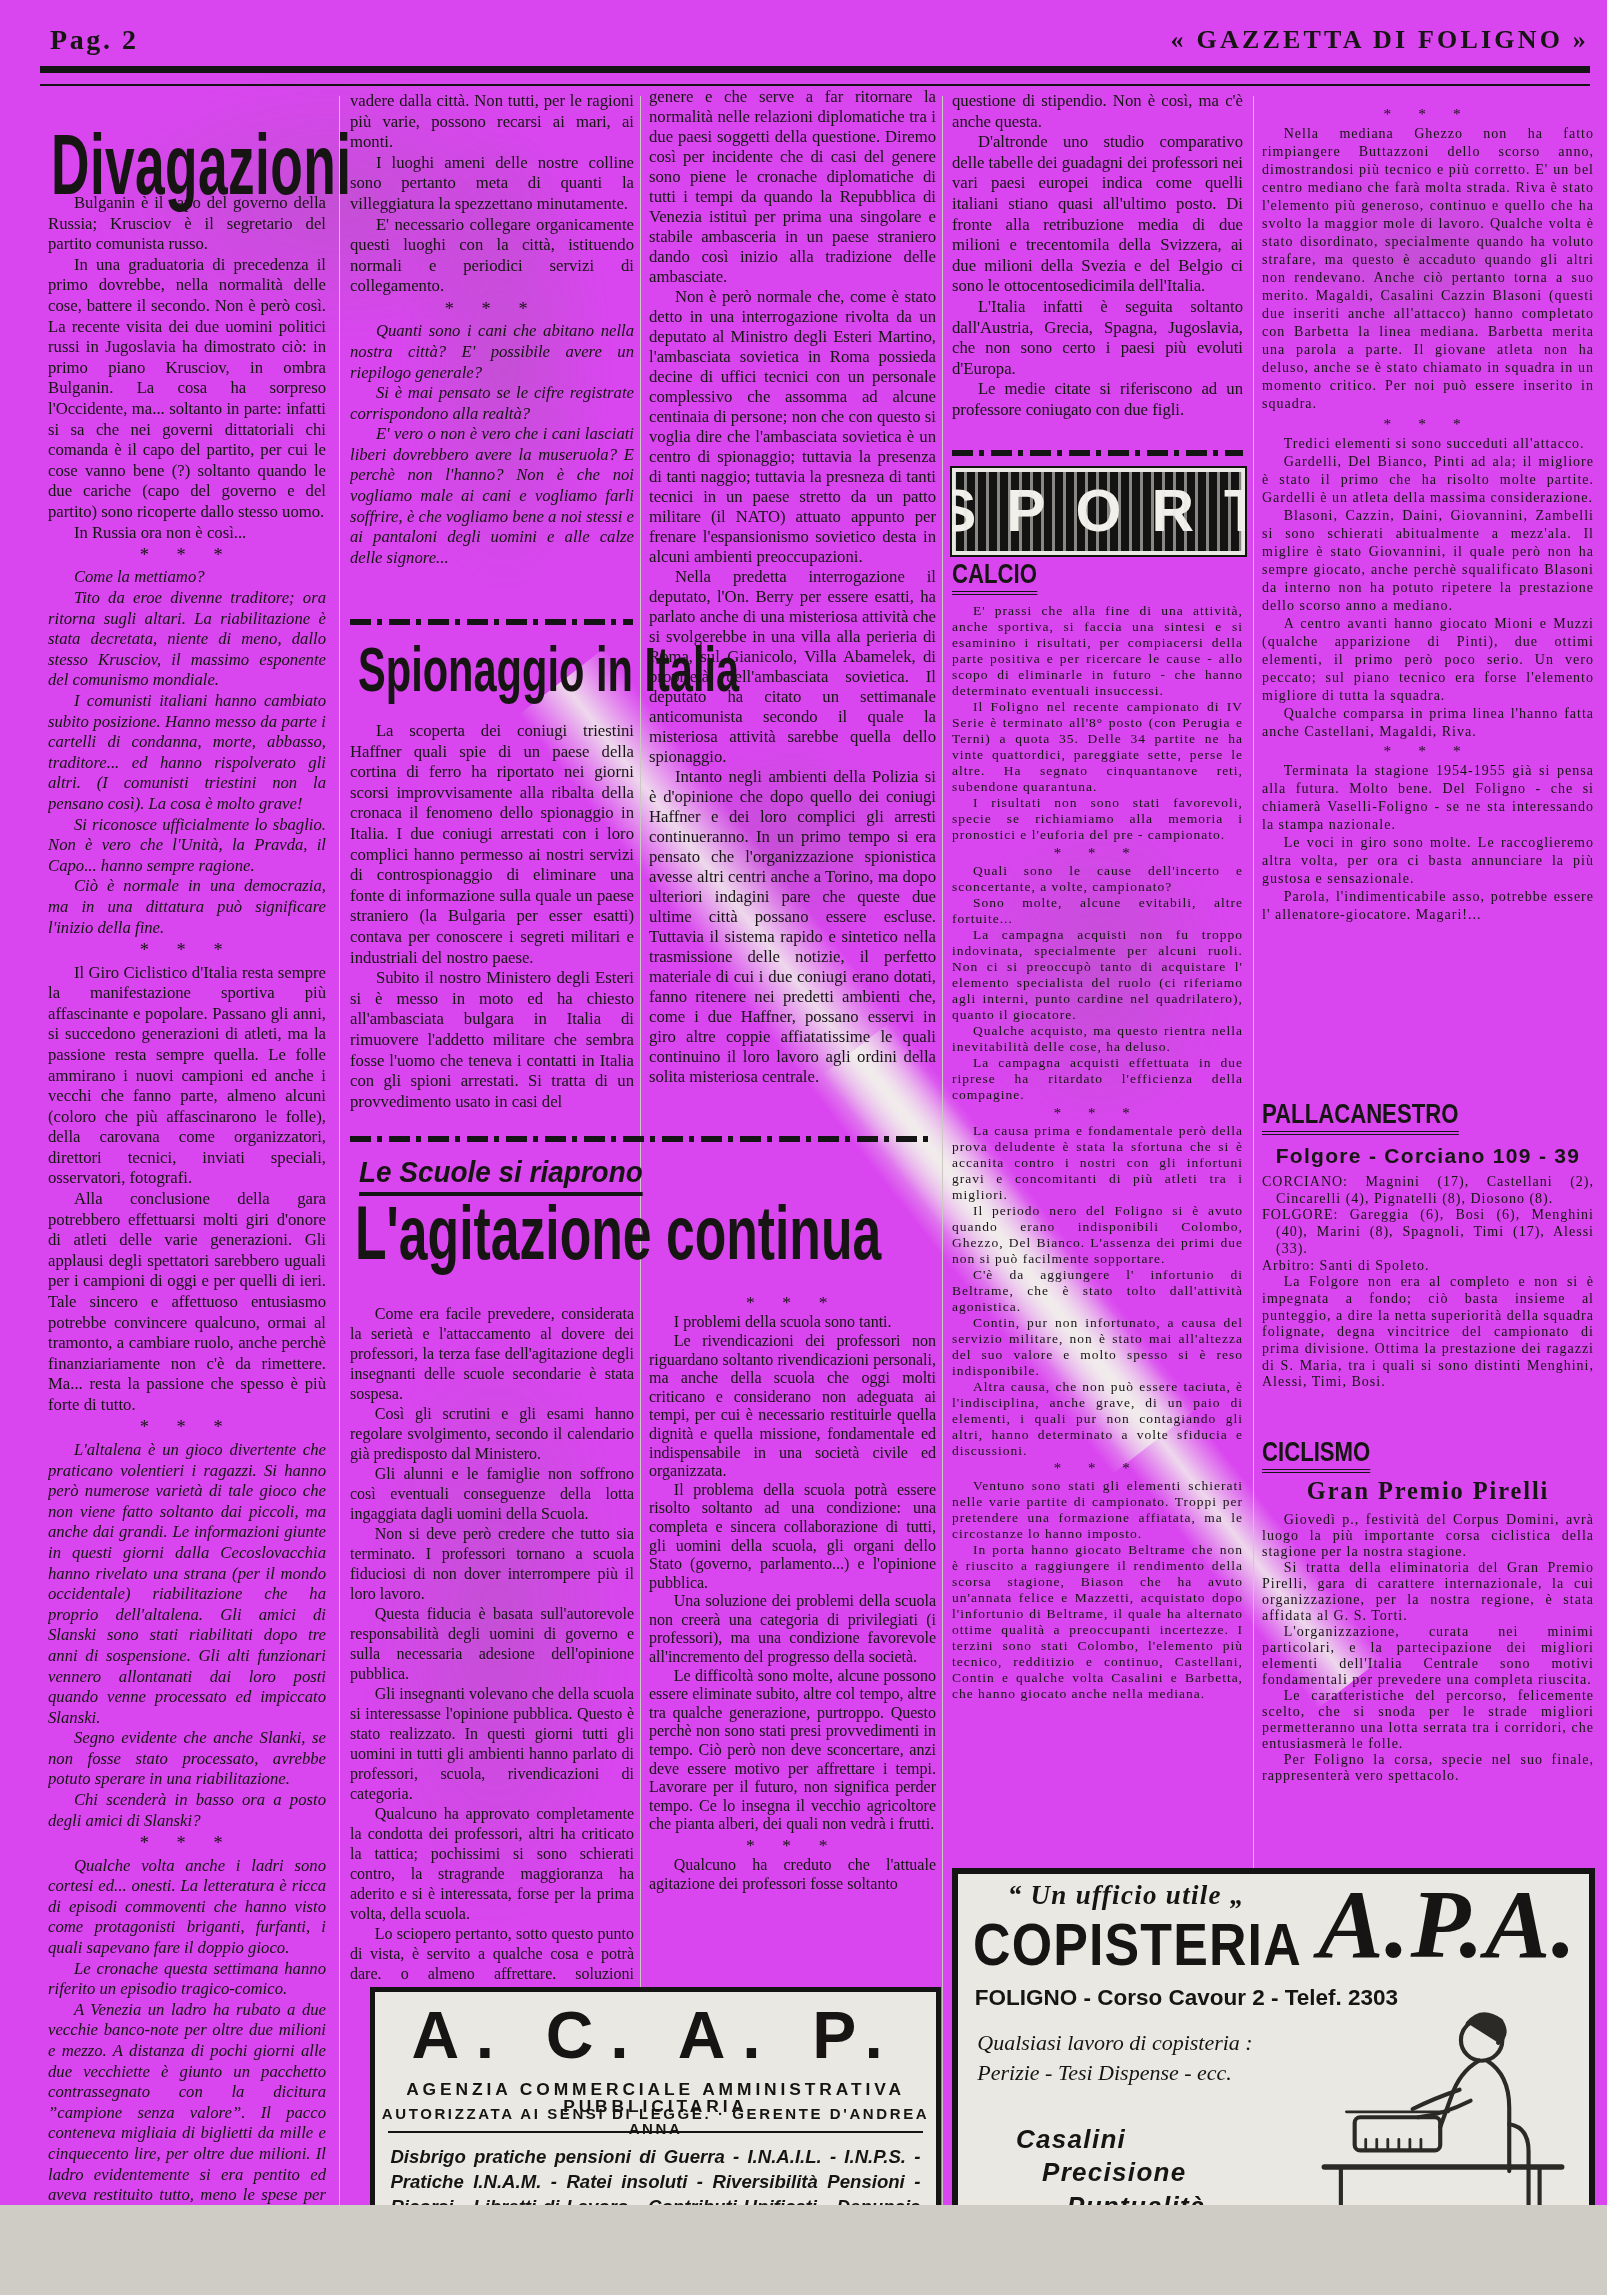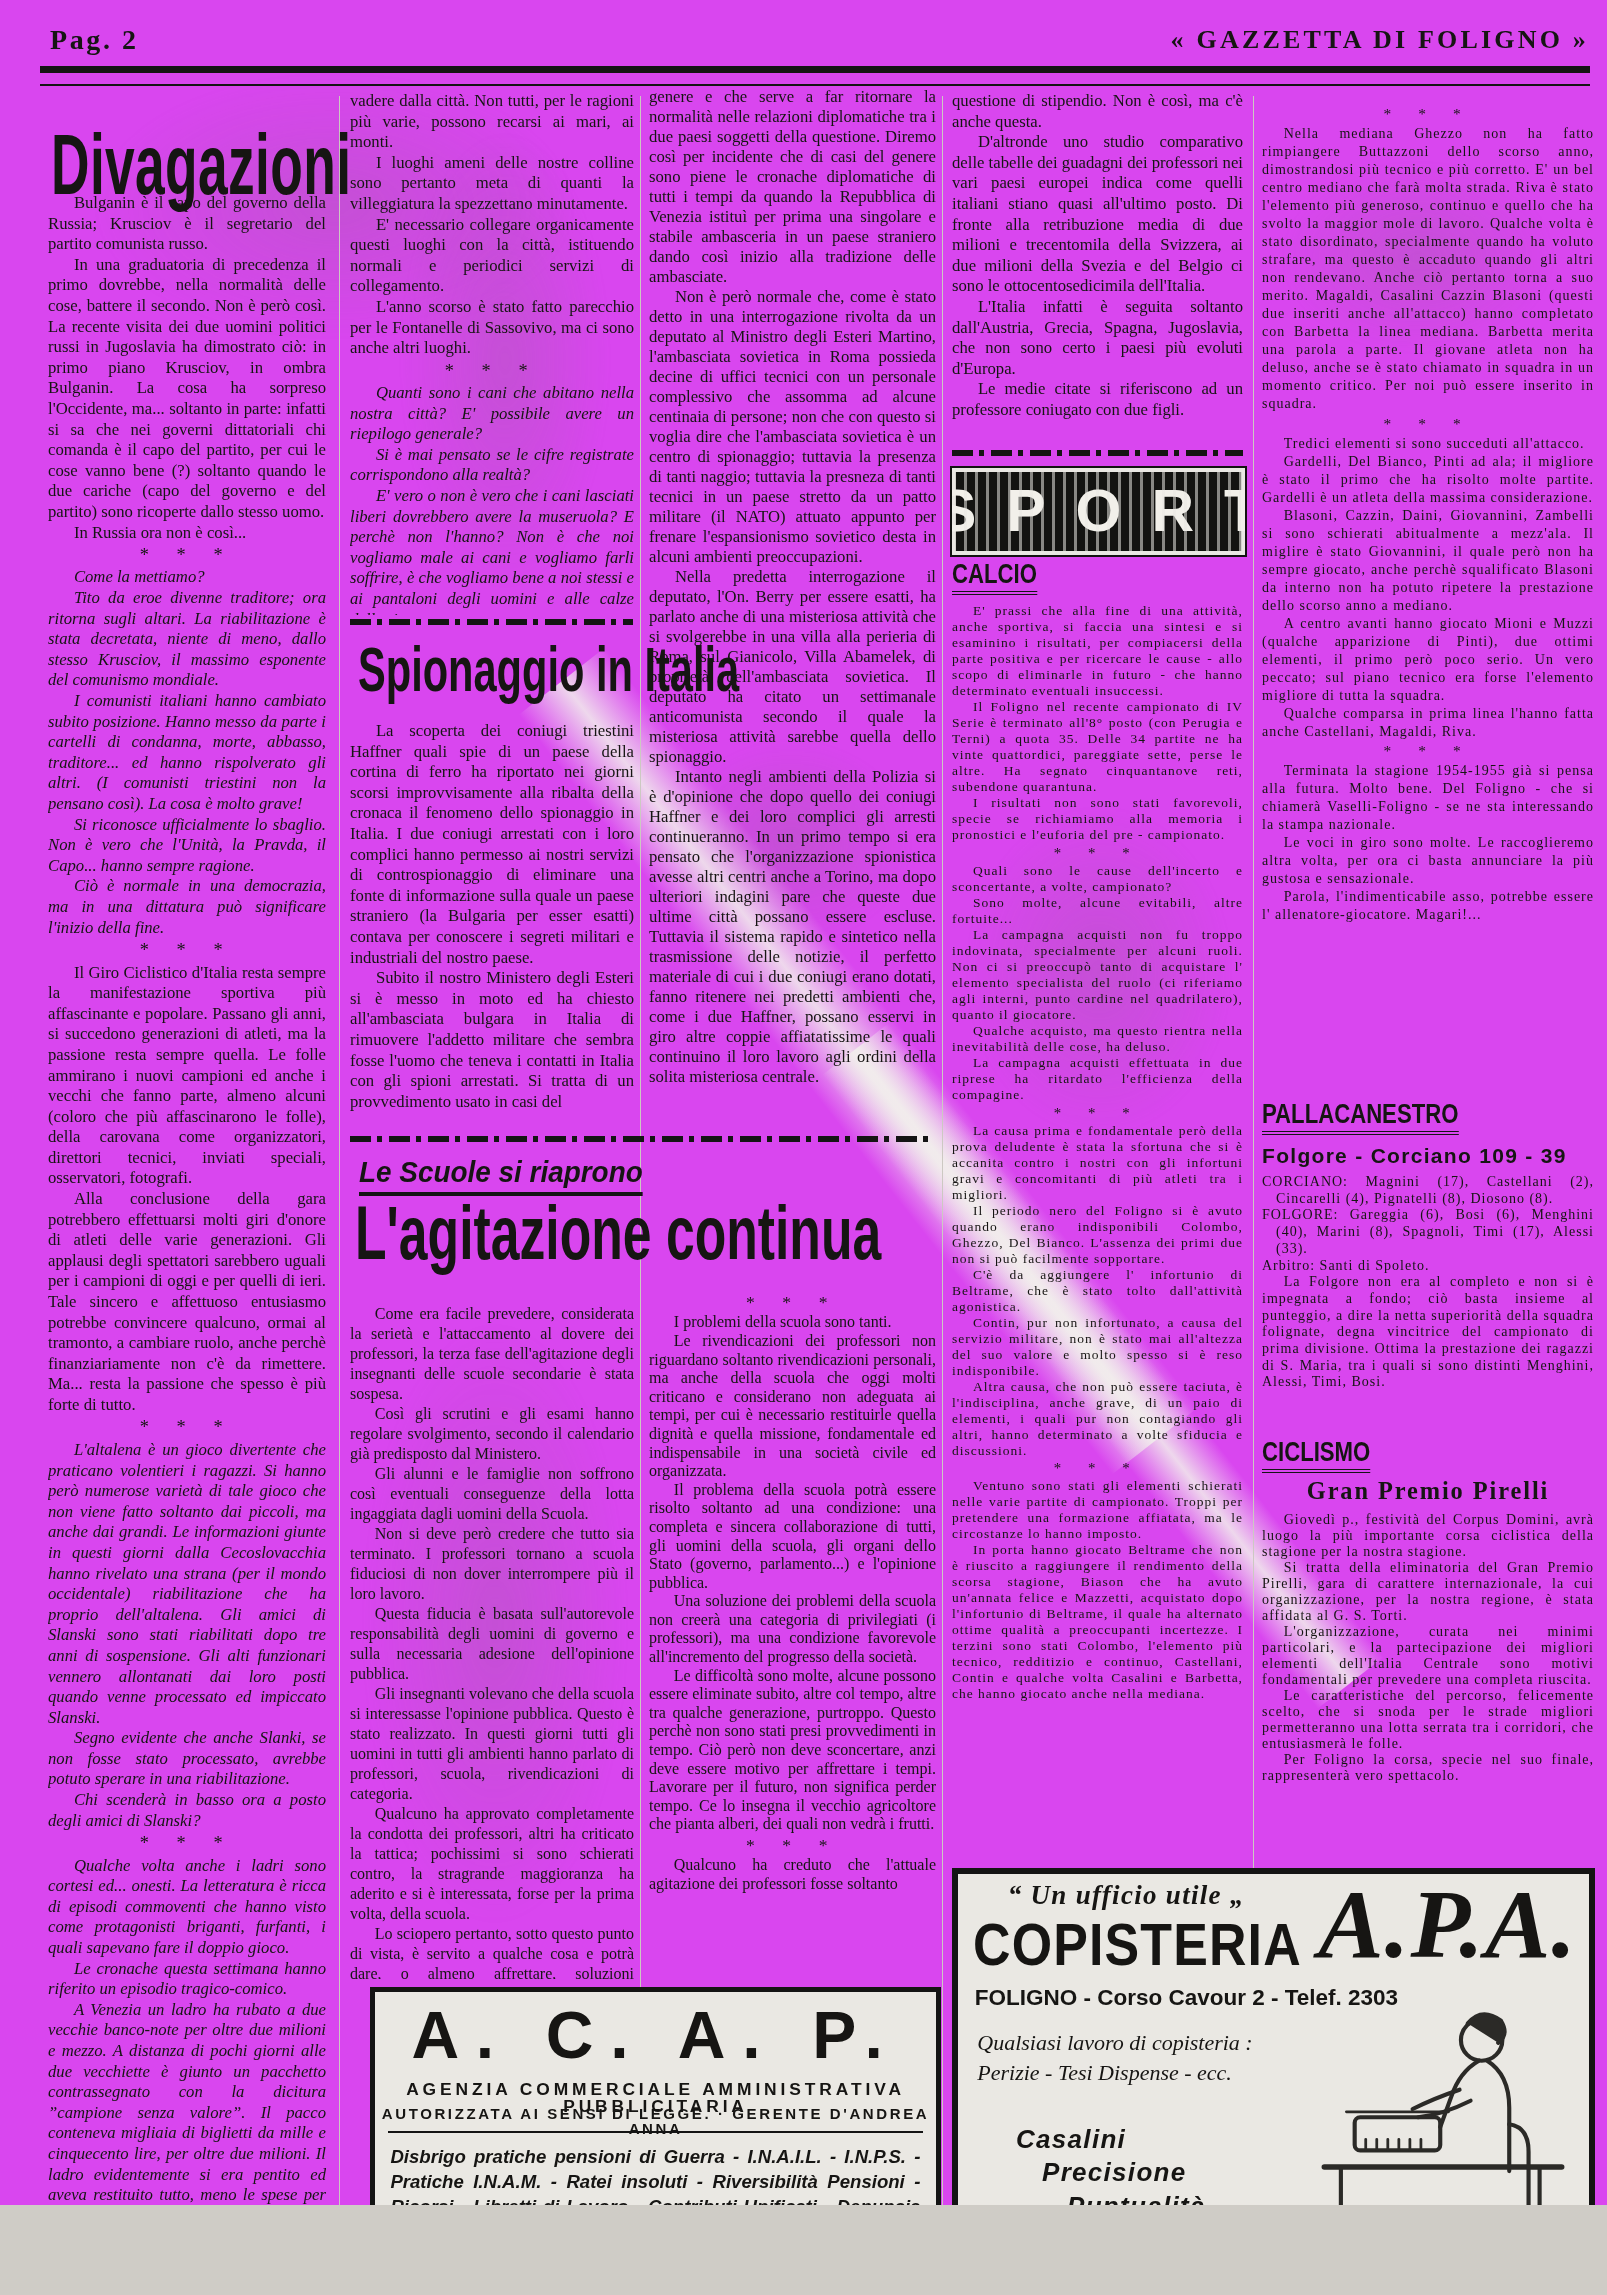--- a/index.html
+++ b/index.html
@@ -25,21 +25,21 @@
                transform:scaleX(0.62);transform-origin:left top;white-space:nowrap;letter-spacing:0.6px;}
   .spion-title{position:absolute;left:358px;top:638px;font:800 63px/1 "Liberation Sans",sans-serif;
                transform:scaleX(0.66);transform-origin:left top;white-space:nowrap;z-index:4;}
   .kicker{position:absolute;left:359px;top:1157px;font:bold italic 30px/1 "Liberation Sans",sans-serif;
           font-style:italic;border-bottom:4.5px solid #141414;padding-bottom:5.1px;transform:scaleX(0.93);
           transform-origin:left top;white-space:nowrap;z-index:4;}
   .agit-title{position:absolute;left:355px;top:1195px;font:900 76px/1 "Liberation Sans",sans-serif;
               transform:scaleX(0.68);transform-origin:left top;white-space:nowrap;z-index:4;}
   .sec-head{position:absolute;font:800 27px/1 "Liberation Sans",sans-serif;transform:scaleX(0.82);
             transform-origin:left top;border-bottom:4.5px double #141414;padding-bottom:3.2px;white-space:nowrap;z-index:4;}
-  .match-line{position:absolute;font:bold 21px/1 "Liberation Sans",sans-serif;letter-spacing:1.3px;}
+  .match-line{position:absolute;text-align:center;font:bold 21px/1 "Liberation Sans",sans-serif;letter-spacing:1.3px;}
   .sub-head{position:absolute;text-align:center;font:bold 24.4px/1 "Liberation Serif",serif;letter-spacing:1.9px;}
   
   .dotted{position:absolute;height:5.8px;
           background:repeating-linear-gradient(90deg,#141414 0 20.6px,transparent 20.6px 27px,#141414 27px 32px,transparent 32px 39px);}
   
   .sport-banner{position:absolute;left:950px;top:466px;width:293px;height:87px;background:#131311;
                 border:2.6px solid #131311;box-shadow:inset 0 0 0 3.9px #eae8e3;overflow:hidden;}
   .sport-stripes{position:absolute;inset:3.9px;
                  background:repeating-linear-gradient(90deg,rgba(234,232,227,0) 0 7.7px,rgba(234,232,227,0.55) 7.7px 11px);}
   .sport-word{position:absolute;inset:0;display:flex;align-items:center;justify-content:center;
@@ -125,21 +125,20 @@
       <p class="italic">Le cronache questa settimana hanno riferito un episodio tragico-comico.</p>
       <p class="italic">A Venezia un ladro ha rubato a due vecchie banco-note per oltre due milioni e mezzo. A distanza di pochi giorni alle due vecchiette è giunto un pacchetto contrassegnato con la dicitura ”campione senza valore”. Il pacco conteneva migliaia di biglietti da mille e cinquecento lire, per oltre due milioni. Il ladro evidentemente si era pentito ed aveva restituito tutto, meno le spese per il servizio (300 mila lire).</p>
       <p class="stars">* * *</p>
       <p>Con la buona stagione, con le giornate calde, aumenta il desiderio di e-</p>
     </div>
 
   <div class="article" style="left:350px;top:91px;width:284px;height:524px;font-size:16.7px;line-height:20.6px;">
       <p class="noindent">vadere dalla città. Non tutti, per le ragioni più varie, possono recarsi ai mari, ai monti.</p>
       <p>I luoghi ameni delle nostre colline sono pertanto meta di quanti la villeggiatura la spezzettano minutamente.</p>
       <p>E' necessario collegare organicamente questi luoghi con la città, istituendo normali e periodici servizi di collegamento.</p>
-      <p>L'anno scorso è stato fatto parecchio per le Fontanelle di Sassovivo, ma ci sono anche altri luoghi.</p>
       <p class="stars">* * *</p>
       <p class="italic">Quanti sono i cani che abitano nella nostra città? E' possibile avere un riepilogo generale?</p>
       <p class="italic">Si è mai pensato se le cifre registrate corrispondono alla realtà?</p>
       <p class="italic">E' vero o non è vero che i cani lasciati liberi dovrebbero avere la museruola? E perchè non l'hanno? Non è che noi vogliamo male ai cani e vogliamo farli soffrire, è che vogliamo bene a noi stessi e ai pantaloni degli uomini e alle calze delle signore...</p>
     </div>
   <div class="dotted" style="left:350px;top:619px;width:283px;"></div>
   <div class="spion-title">Spionaggio in Italia</div>
   <div class="article" style="left:350px;top:721px;width:284px;height:409px;font-size:16.7px;line-height:20.6px;">
       <p>La scoperta dei coniugi triestini Haffner quali spie di un paese della cortina di ferro ha riportato nei giorni scorsi improvvisamente alla ribalta della cronaca il fenomeno dello spionaggio in Italia. I due coniugi arrestati con i loro complici hanno permesso ai nostri servizi di controspionaggio di eliminare una fonte di informazione sulla quale un paese straniero (la Bulgaria per esser esatti) contava per conoscere i segreti militari e industriali del nostro paese.</p>
       <p>Subito il nostro Ministero degli Esteri si è messo in moto ed ha chiesto all'ambasciata bulgara in Italia di rimuovere l'addetto militare che sembra fosse l'uomo che teneva i contatti in Italia con gli spioni arrestati. Si tratta di un provvedimento usato in casi del</p>

